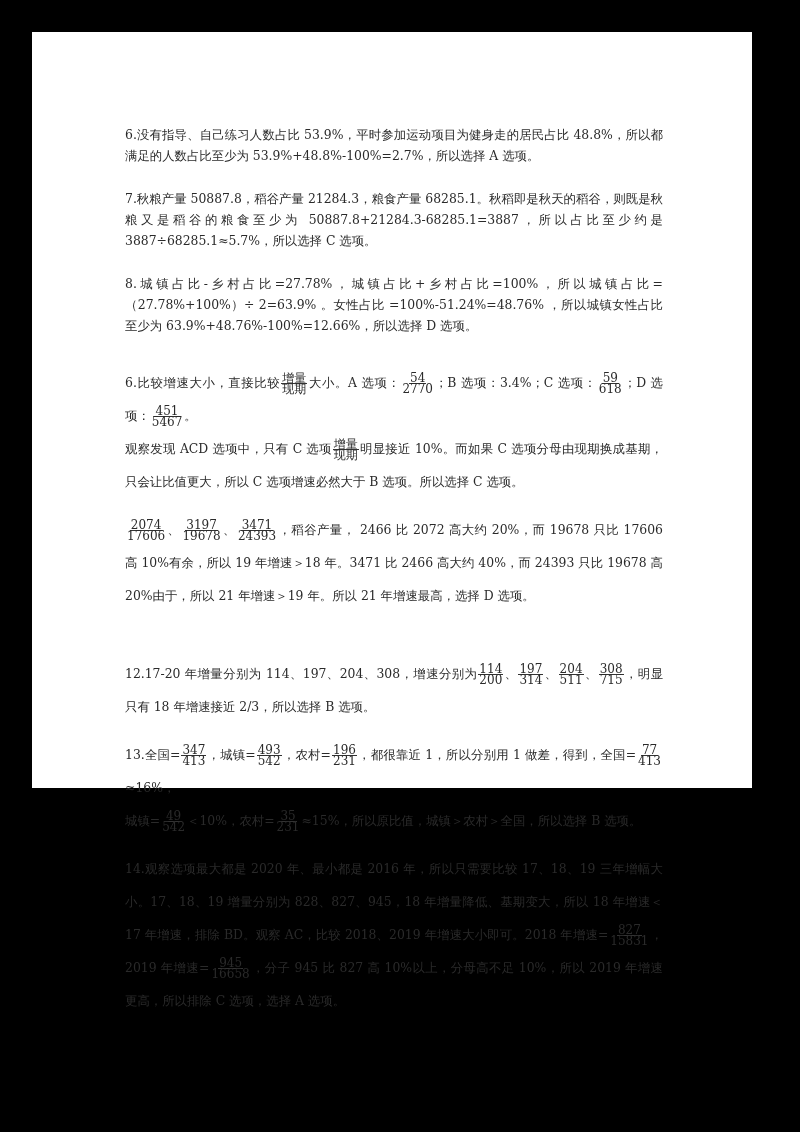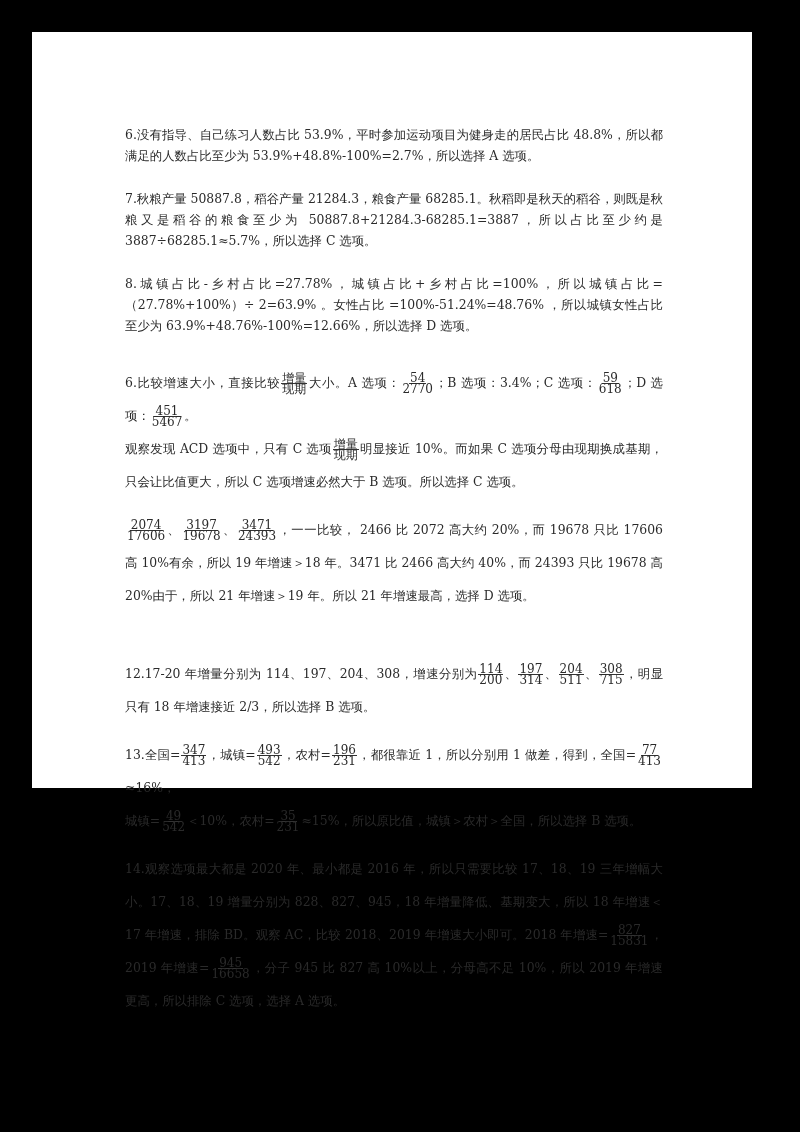--- a/index.html
+++ b/index.html
@@ -67,21 +67,21 @@
     <p class="para tall">
       <span class="frac">
           <span class="num">2074</span>
           <span class="den">17606</span>
         </span><span>、</span><span class="frac">
           <span class="num">3197</span>
           <span class="den">19678</span>
         </span><span>、</span><span class="frac">
           <span class="num">3471</span>
           <span class="den">24393</span>
-        </span><span>，一一比较，</span>
+        </span><span>，稻谷产量，</span>
       <span>2466 比 2072 高大约 20%，而 19678 只比 17606 高 10%有余，所以 19 年增速＞18 年。3471 比 2466 高大约 40%，而 24393 只比 19678 高 20%由于，所以 21 年增速＞19 年。所以 21 年增速最高，选择 D 选项。</span>
     </p>
     <div class="gap-s"></div>
 
     <div class="gap-l"></div>
 
     <p class="para tall">
       <span>12.17-20 年增量分别为 114、197、204、308，增速分别为</span><span class="frac">
           <span class="num">114</span>
           <span class="den">200</span>

